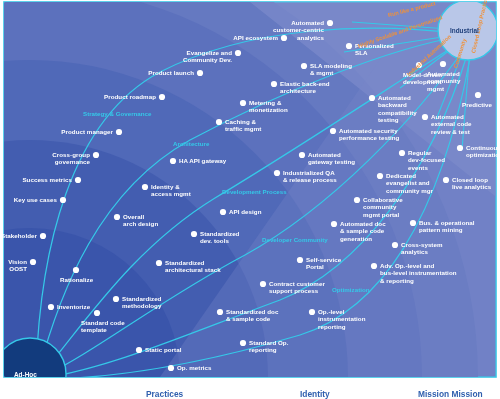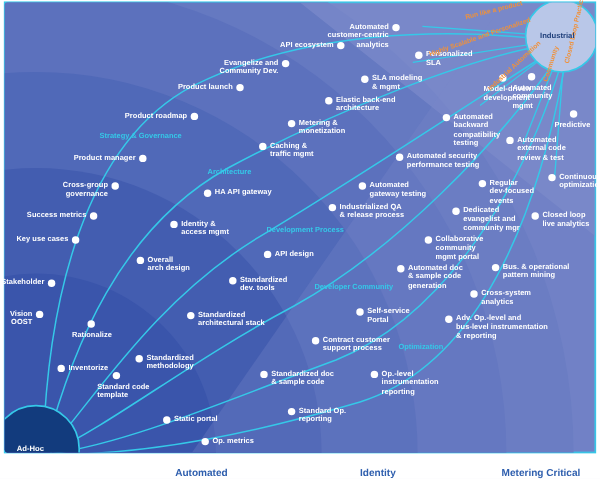--- a/index.html
+++ b/index.html
@@ -262,20 +262,20 @@
       <div class="trackLabel" style="left: 83px; top: 110px;">Strategy &amp; Governance</div>
       <div class="trackLabel" style="left: 173px; top: 140px;">Architecture</div>
       <div class="trackLabel" style="left: 222px; top: 188px;">Development Process</div>
       <div class="trackLabel" style="left: 262px; top: 236px;">Developer Community</div>
       <div class="trackLabel" style="left: 332px; top: 286px;">Optimization</div>
       <div class="spokeLabel" style="left: 388px; top: 12px; transform: rotate(-14deg);">Run like a product</div>
       <div class="spokeLabel" style="left: 358px; top: 43px; transform: rotate(-19deg);">Highly Scalable and Personalized</div>
       <div class="spokeLabel" style="left: 408px; top: 72px; transform: rotate(-43deg);">Industrial Automation</div>
       <div class="spokeLabel" style="left: 455px; top: 65px; transform: rotate(-72deg);">Community</div>
       <div class="spokeLabel" style="left: 473px; top: 50px; transform: rotate(-77deg);">Closed Loop Practices</div>
-      <div class="axisLabel" style="left: 146px; top: 389px;">Automated</div>
+      <div class="axisLabel" style="left: 146px; top: 389px;">Practices</div>
       <div class="axisLabel" style="left: 300px; top: 389px;">Identity</div>
-      <div class="axisLabel" style="left: 418px; top: 389px;">Metering Critical</div>
+      <div class="axisLabel" style="left: 418px; top: 389px;">Mission Mission</div>
     </div>
 
   <div class="endLabel adhoc" style="left:14px;top:371px;">Ad-Hoc</div>
   <div class="endLabel industrial" style="left:450px;top:27px;">Industrial</div>
 </div>
 
 </body></html>

